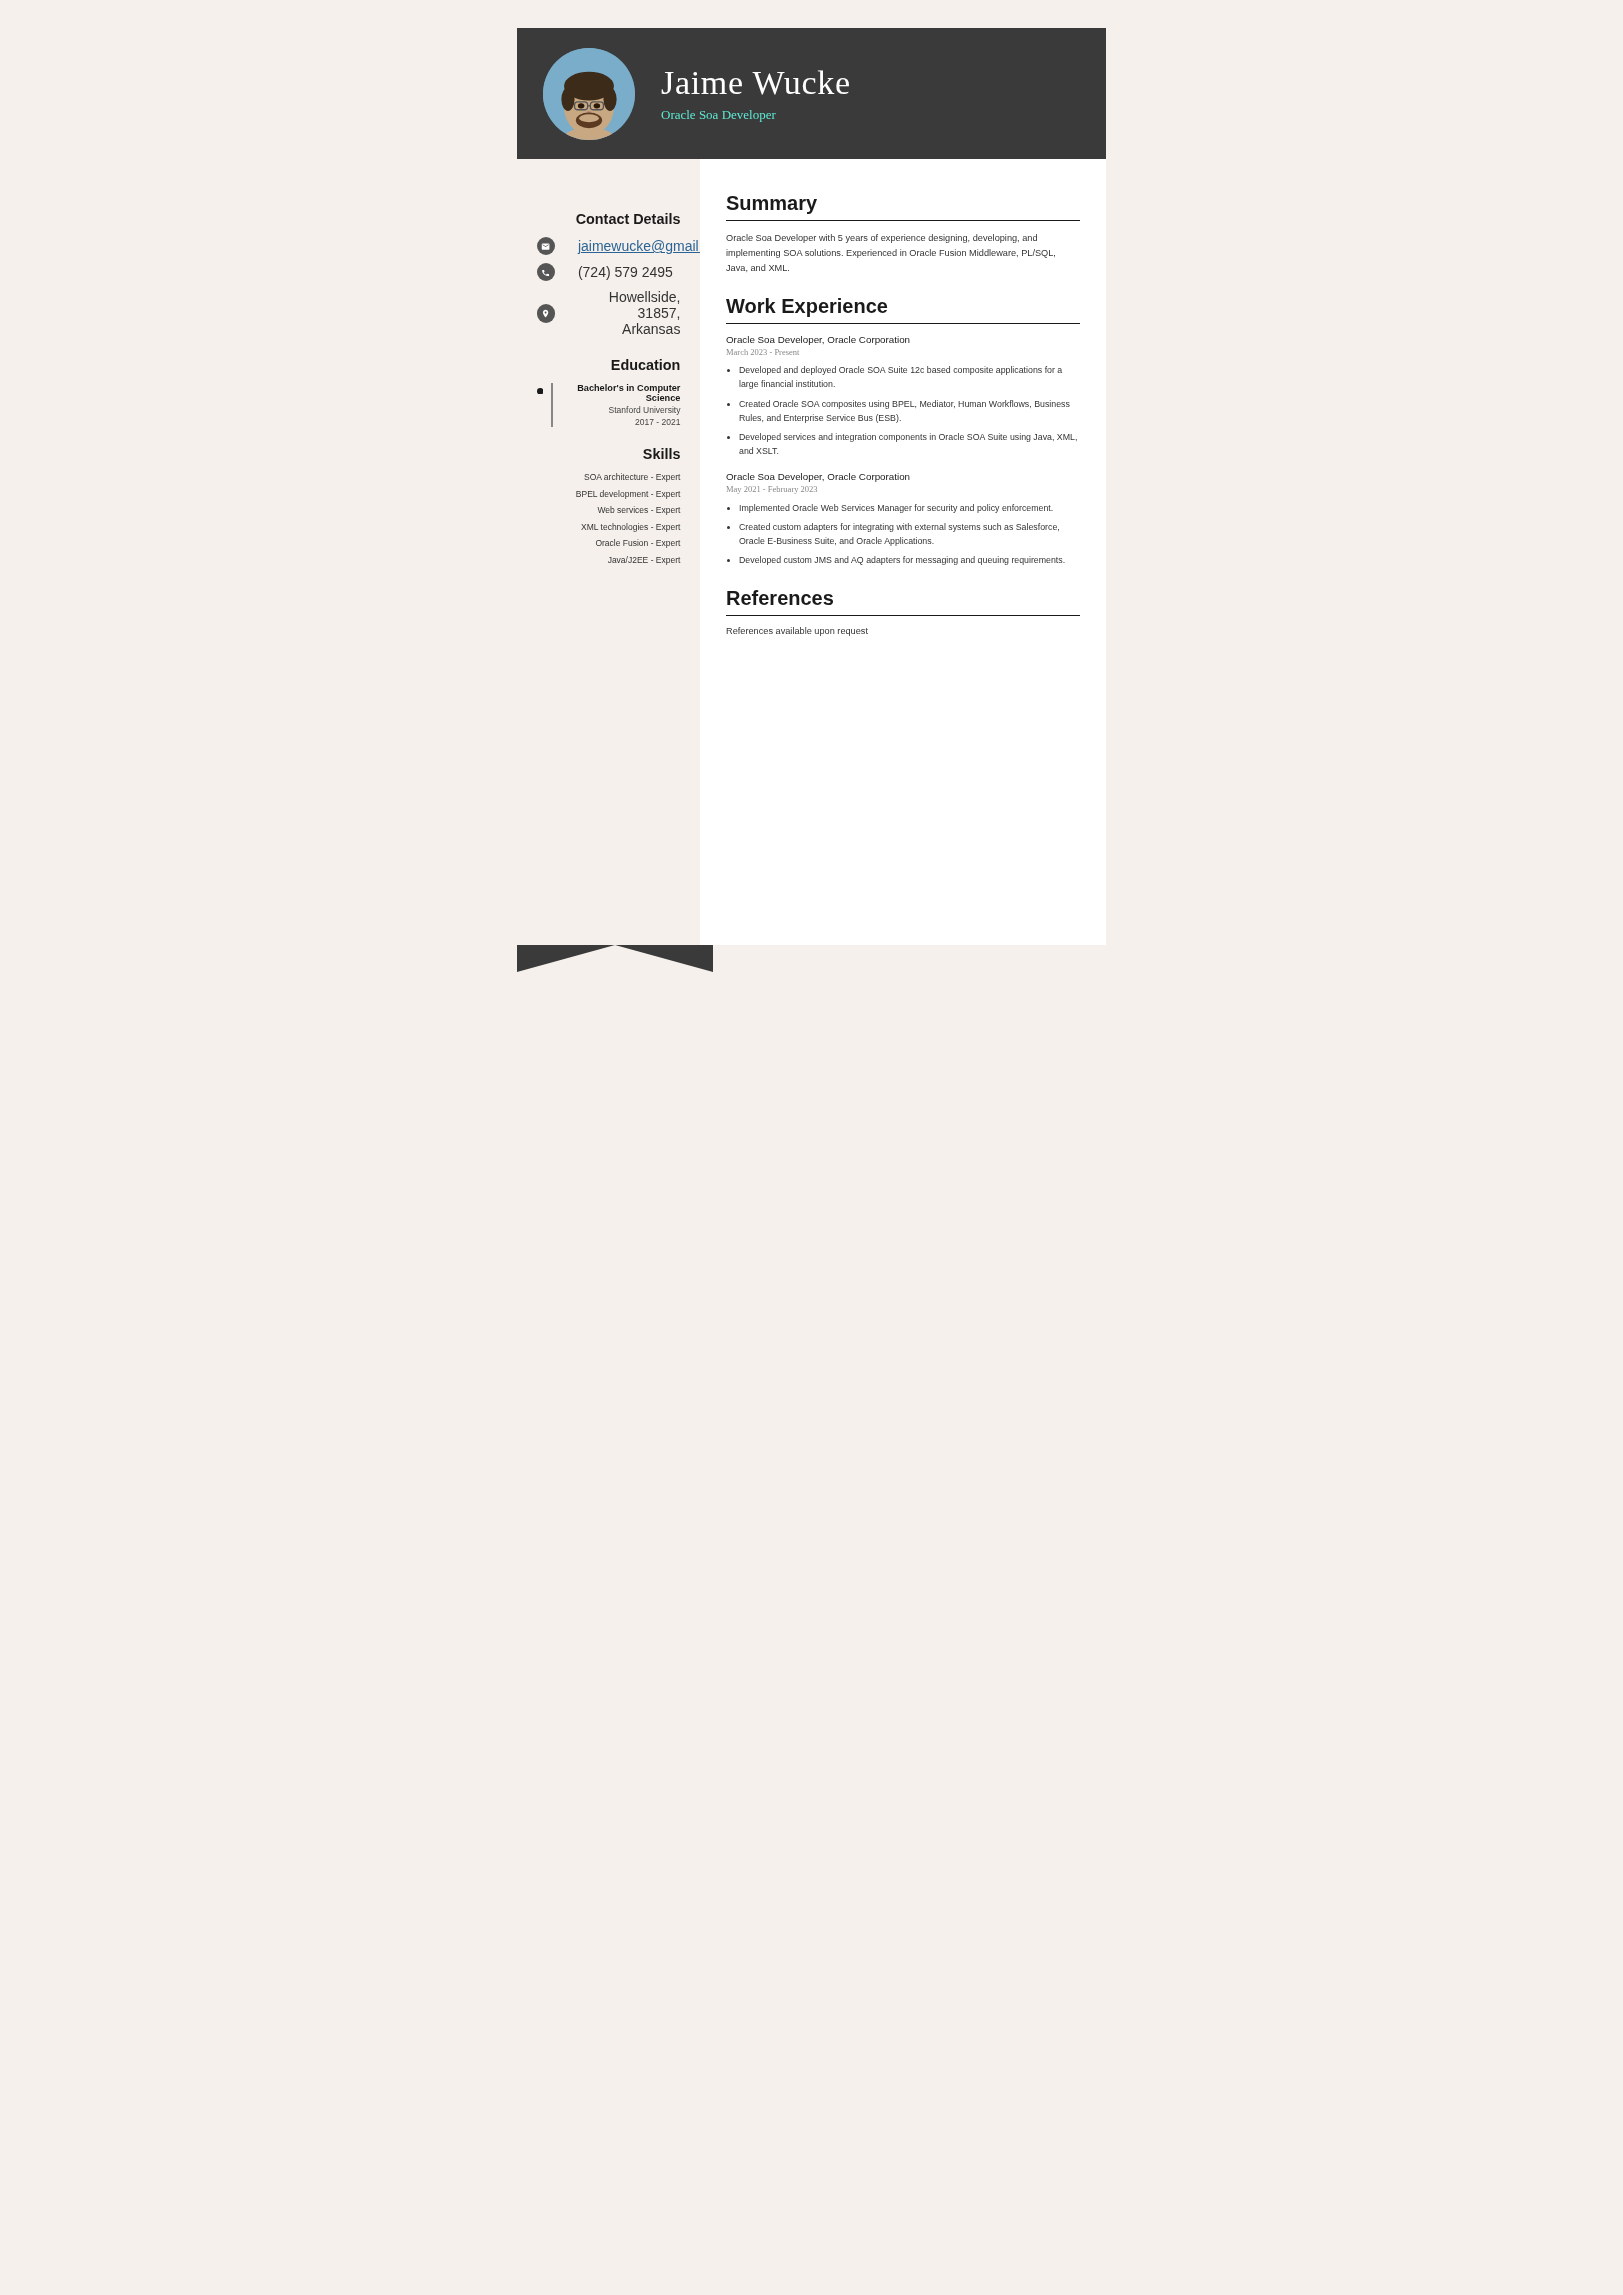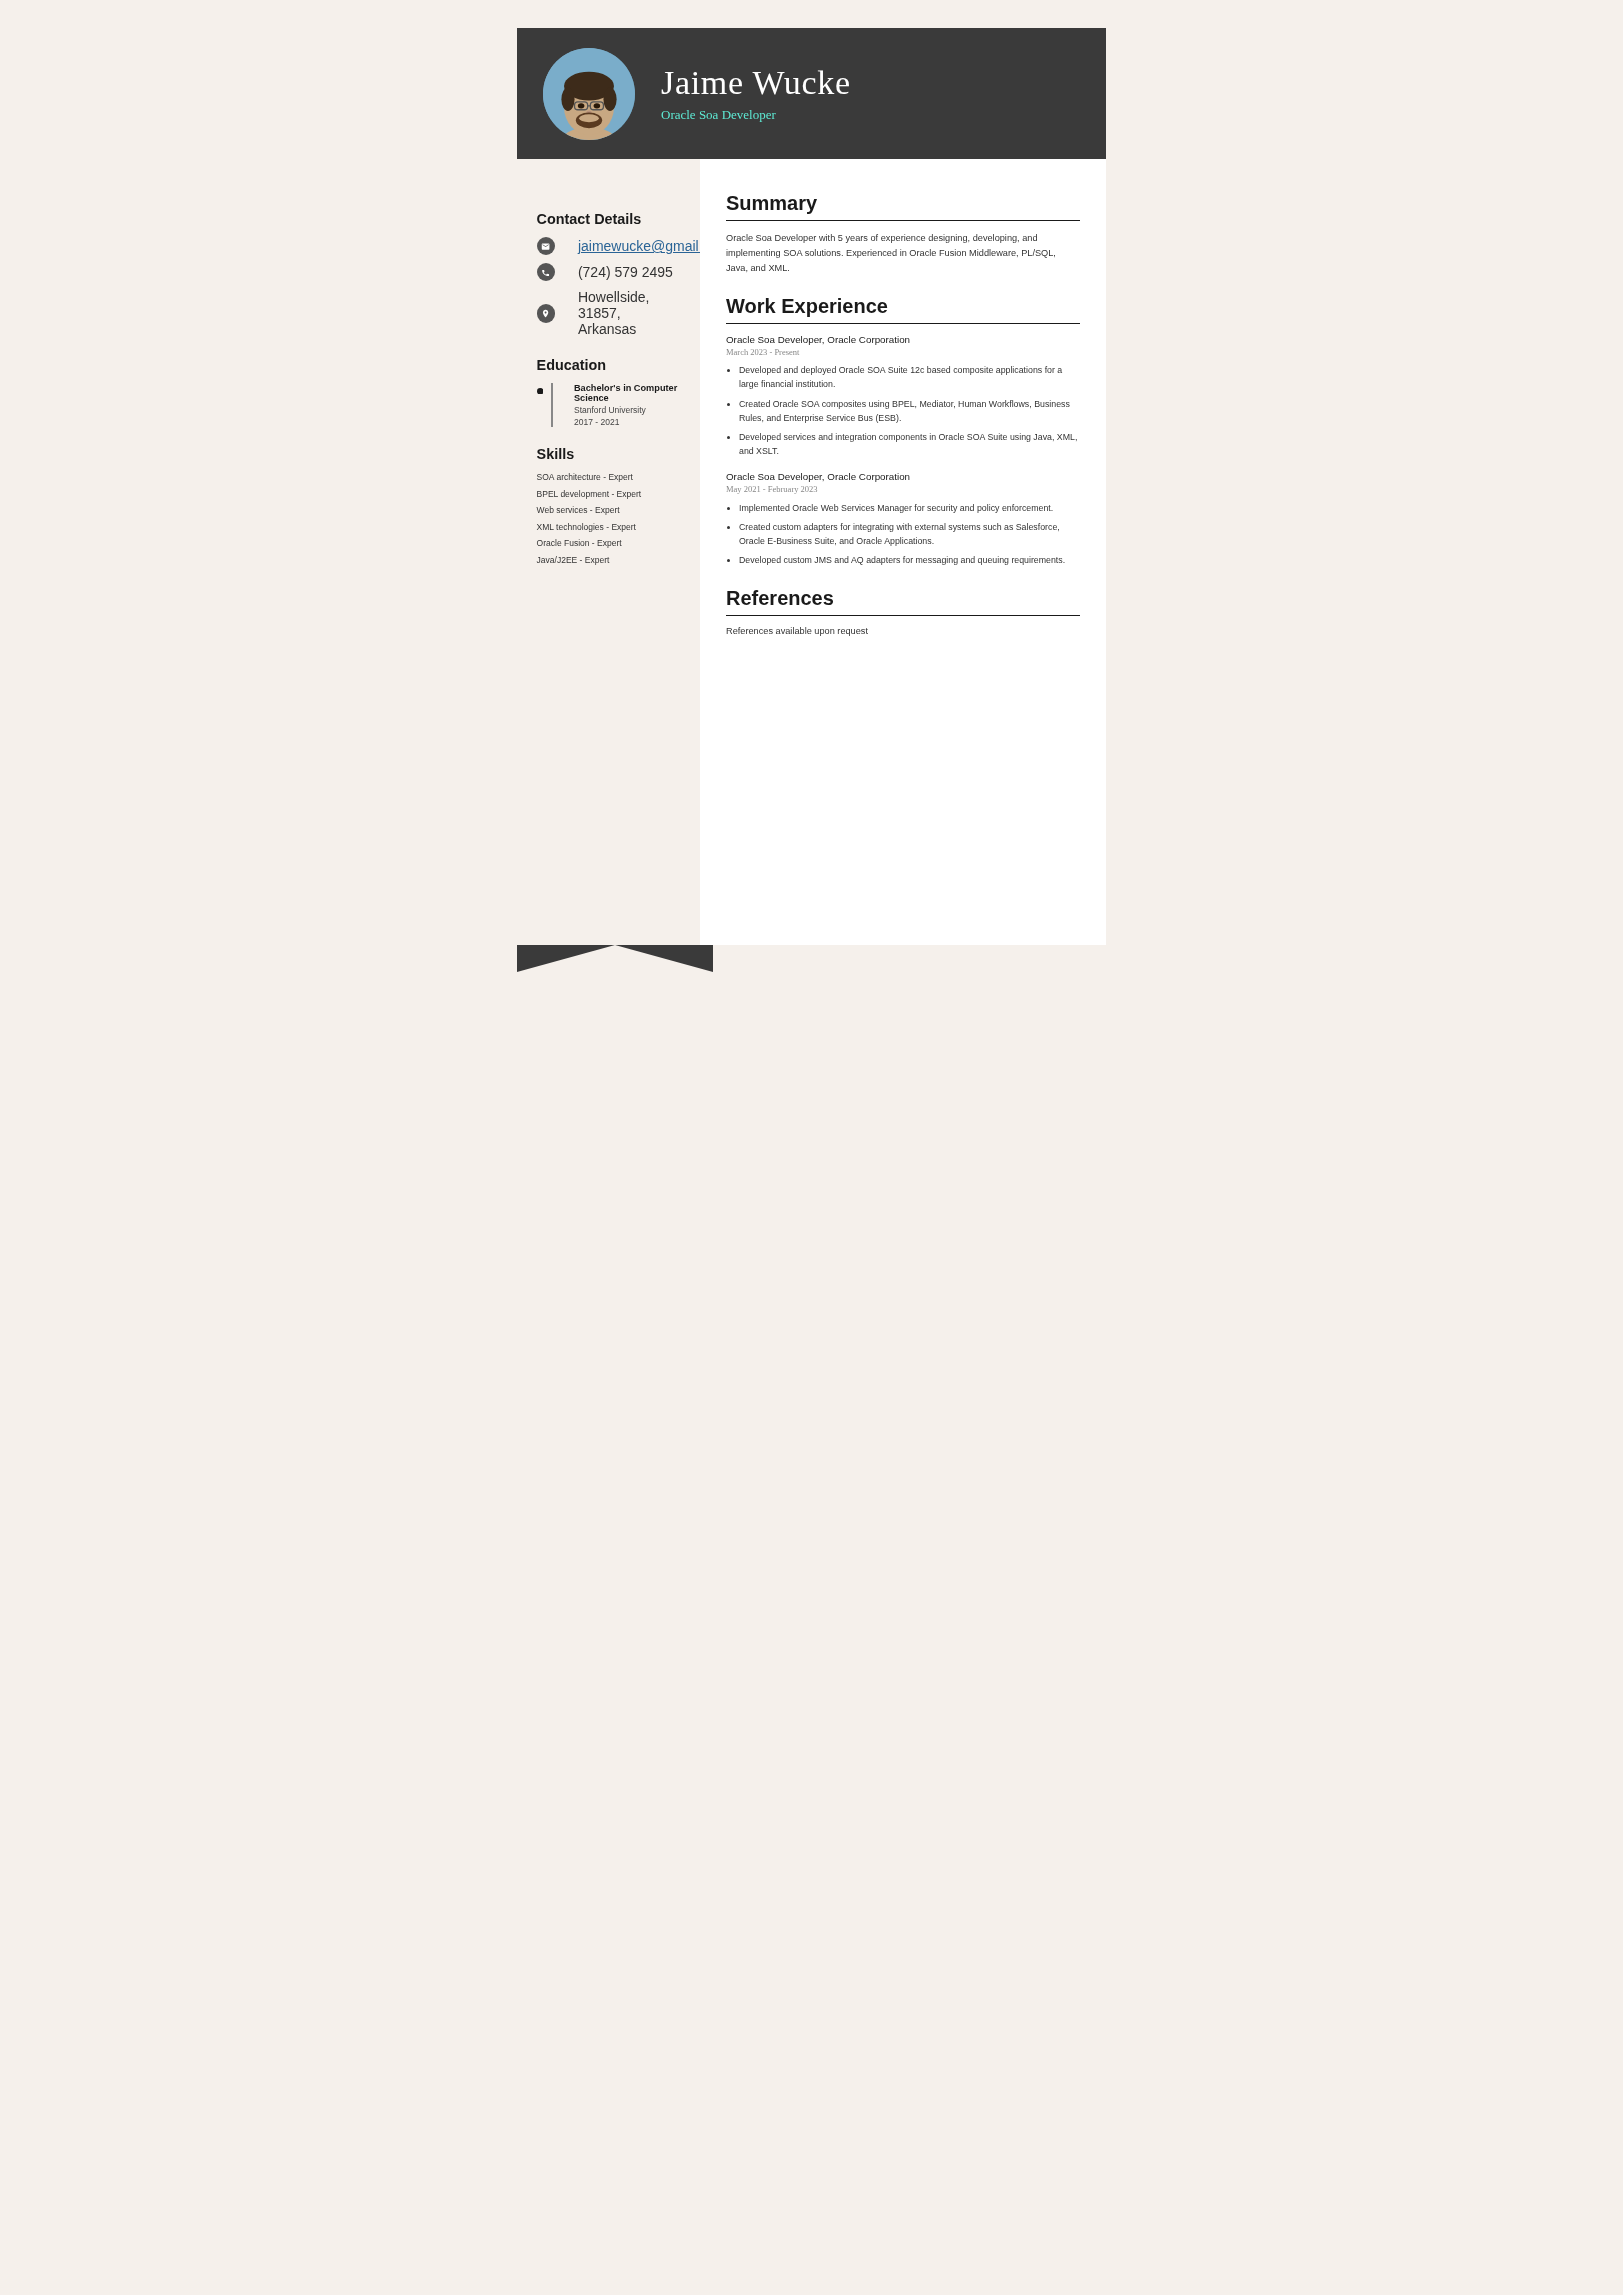--- a/index.html
+++ b/index.html
@@ -91,20 +91,21 @@
     .main-content {
       display: flex;
       margin-top: 0;
     }
 
     
     .sidebar {
       width: 183px;
       flex-shrink: 0;
       padding: 52px 19.6px 26px 19.6px;
+      text-align: right;
     }
 
     .sidebar-section {
       margin-bottom: 19.6px;
     }
 
     .sidebar-section-title {
       font-size: 14.4px;
       font-weight: 700;
       color: #1a1a1a;

